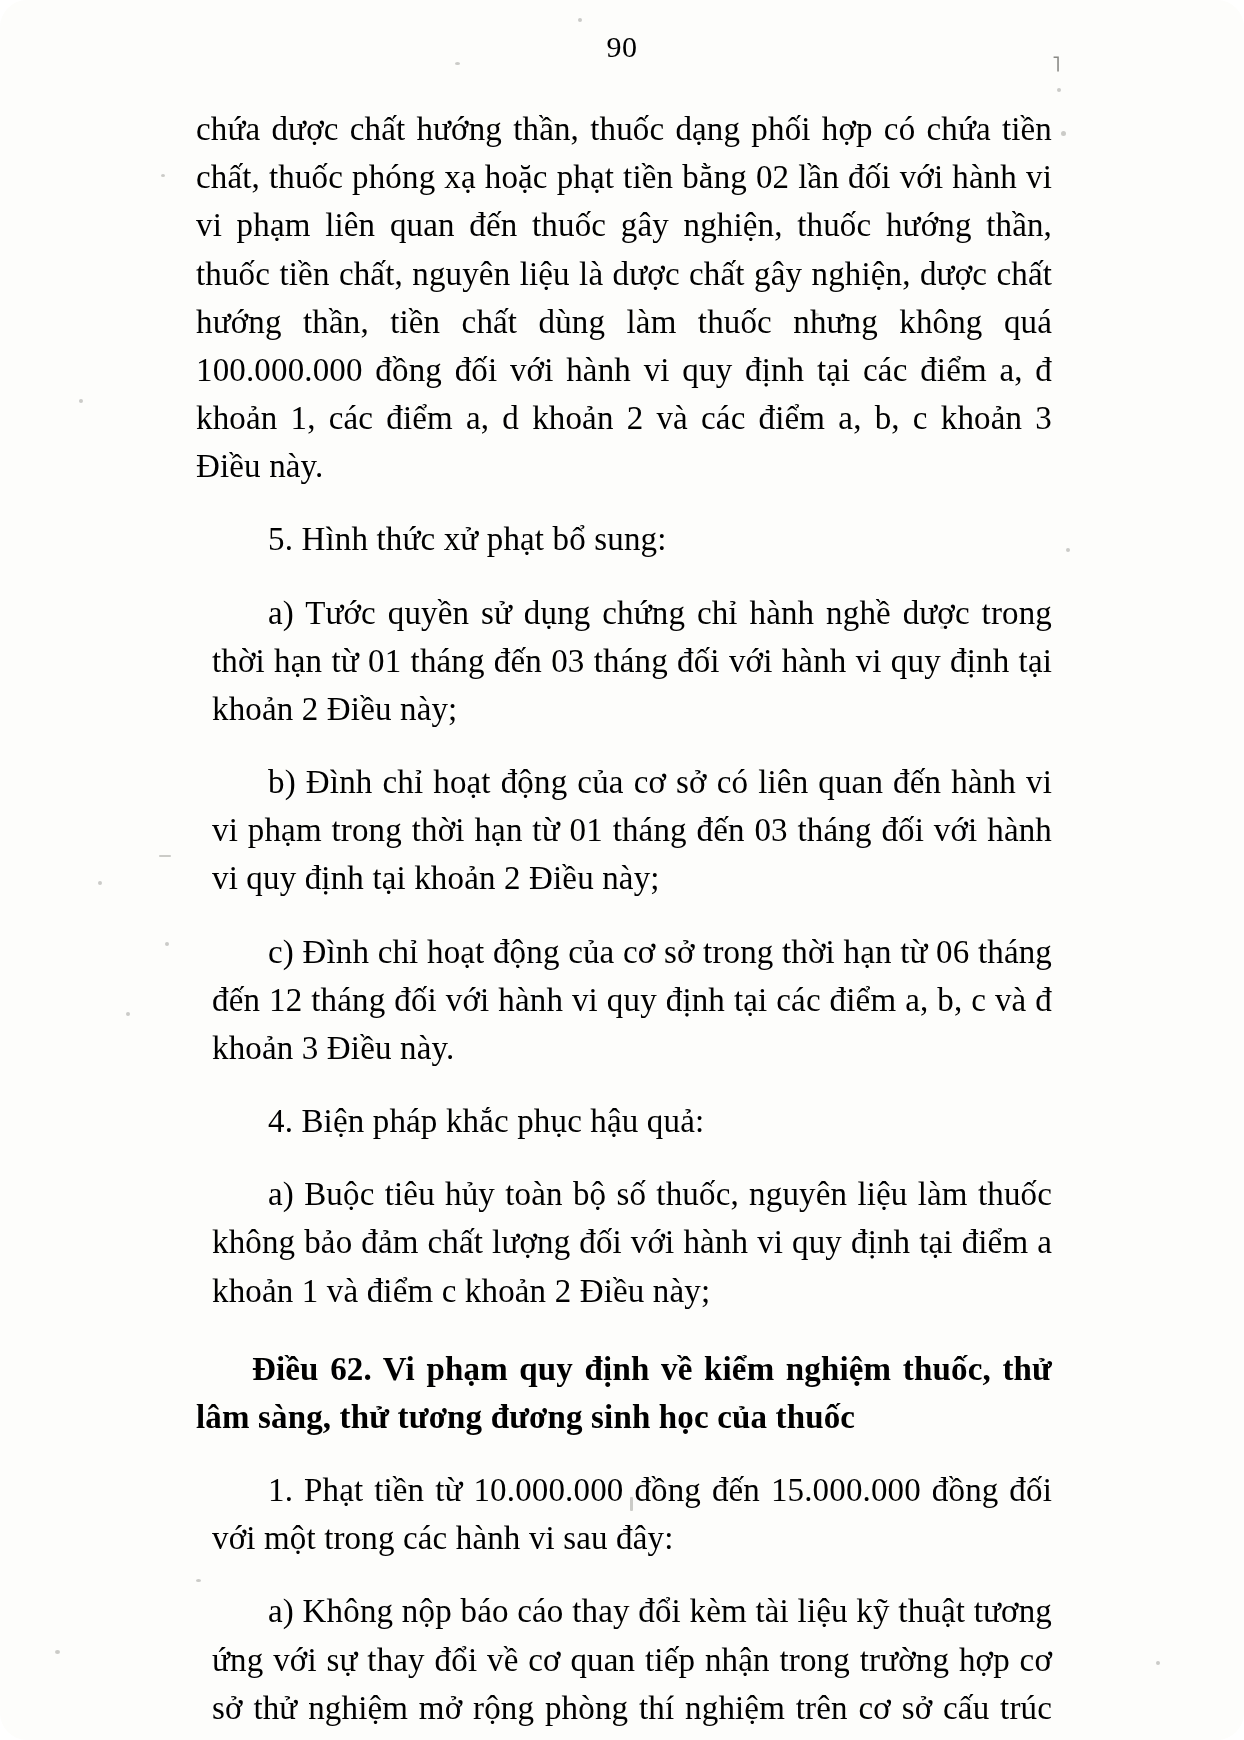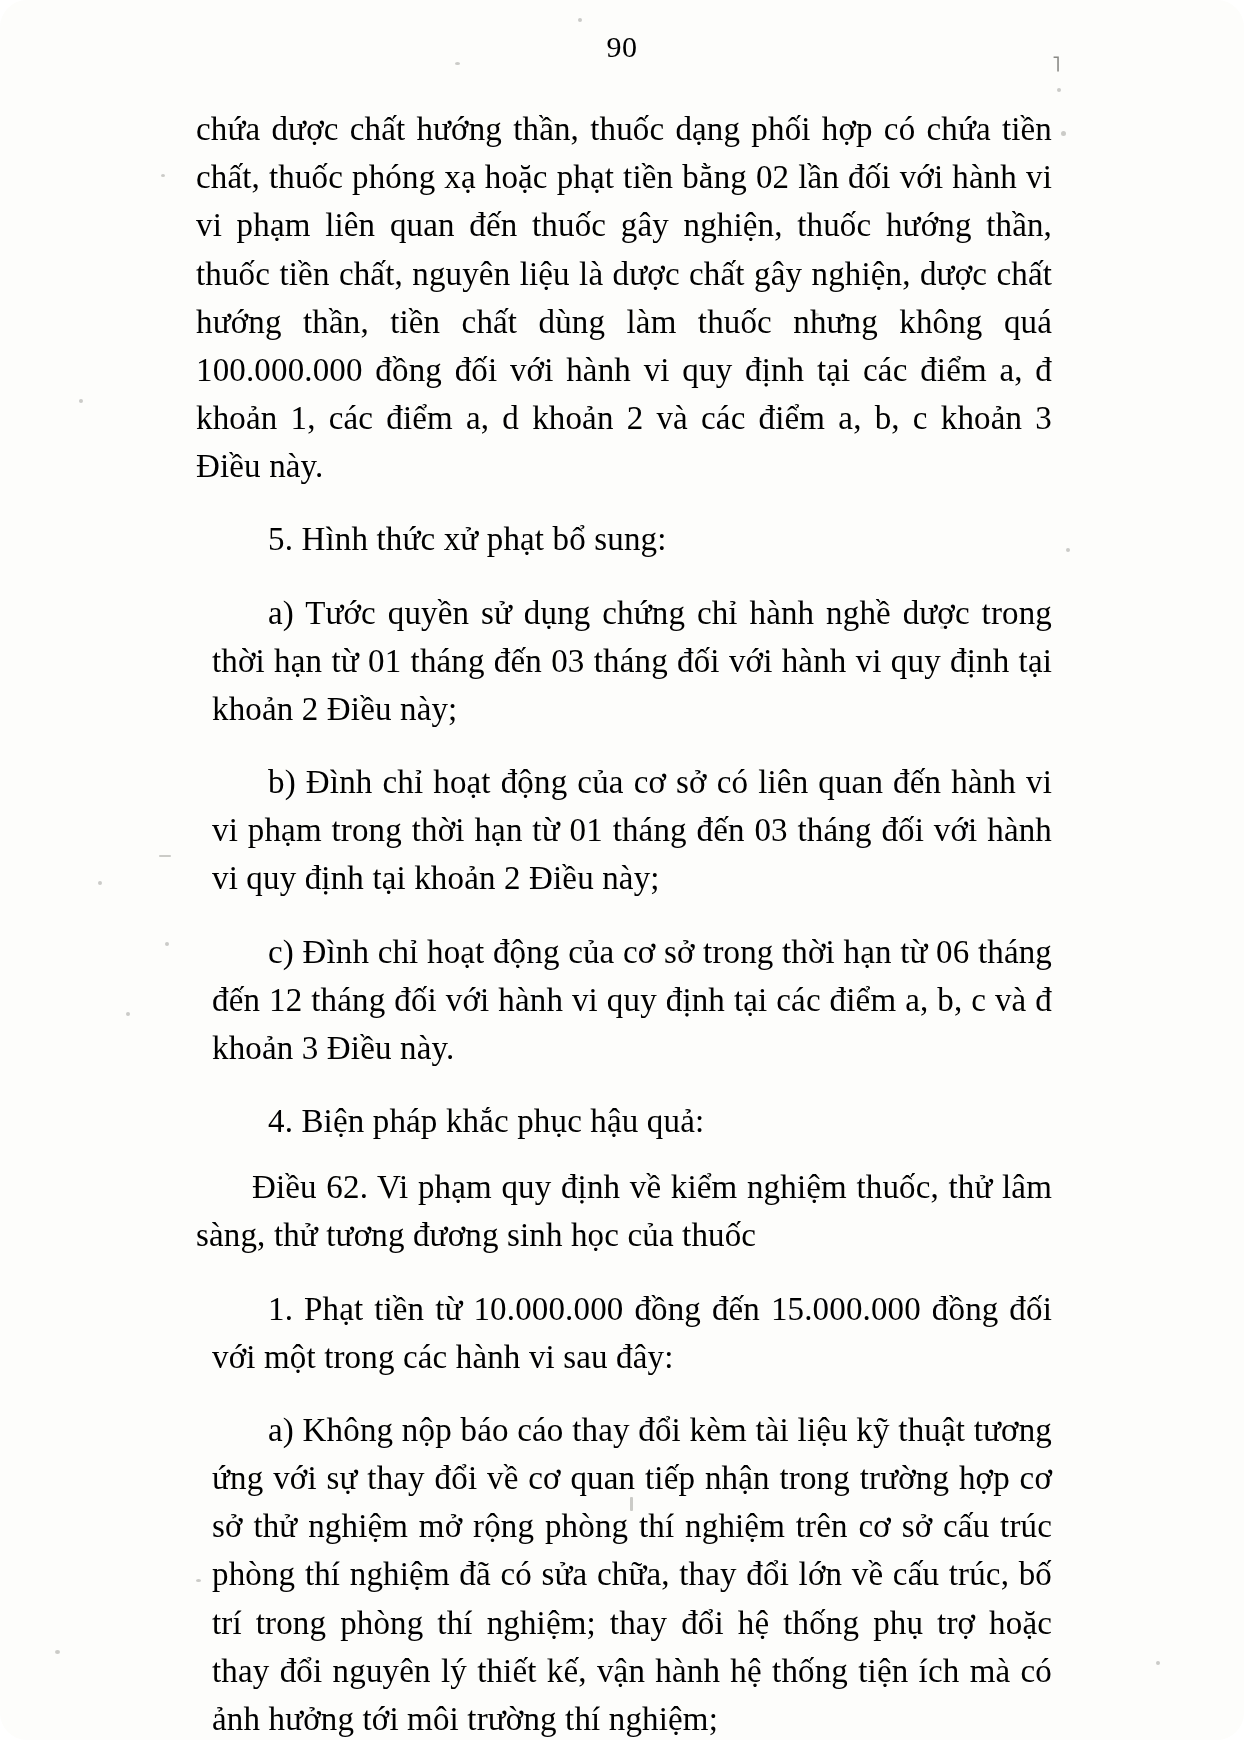--- a/index.html
+++ b/index.html
@@ -49,23 +49,23 @@
     letter-spacing: 0.15px;
   }
   p.indent {
     text-indent: 56px;
     margin-left: 16px;
   }
   p.gap {
     margin-top: 25px;
   }
   p.heading {
-    font-weight: normal;
+    font-weight: bold;
     text-indent: 56px;
-    margin-top: 18px;
+    margin-top: 30px;
   }
   
   .speck {
     position: absolute;
     background: #b9b9b5;
     border-radius: 50%;
     opacity: 0.75;
   }
   .mark {
     position: absolute;
@@ -107,20 +107,21 @@
     <p class="indent gap">5. Hình thức xử phạt bổ sung:</p>
 
     <p class="indent gap">a) Tước quyền sử dụng chứng chỉ hành nghề dược trong thời hạn từ 01 tháng đến 03 tháng đối với hành vi quy định tại khoản 2 Điều này;</p>
 
     <p class="indent gap">b) Đình chỉ hoạt động của cơ sở có liên quan đến hành vi vi phạm trong thời hạn từ 01 tháng đến 03 tháng đối với hành vi quy định tại khoản 2 Điều này;</p>
 
     <p class="indent gap">c) Đình chỉ hoạt động của cơ sở trong thời hạn từ 06 tháng đến 12 tháng đối với hành vi quy định tại các điểm a, b, c và đ khoản 3 Điều này.</p>
 
     <p class="indent gap">4. Biện pháp khắc phục hậu quả:</p>
 
+    <p class="indent gap">a) Buộc tiêu hủy toàn bộ số thuốc, nguyên liệu làm thuốc không bảo đảm chất lượng đối với hành vi quy định tại điểm a khoản 1 và điểm c khoản 2 Điều này;</p>
 
 
 
     <p class="heading">Điều 62. Vi phạm quy định về kiểm nghiệm thuốc, thử lâm sàng, thử tương đương sinh học của thuốc</p>
 
     <p class="indent gap">1. Phạt tiền từ 10.000.000 đồng đến 15.000.000 đồng đối với một trong các hành vi sau đây:</p>
 
     <p class="indent gap">a) Không nộp báo cáo thay đổi kèm tài liệu kỹ thuật tương ứng với sự thay đổi về cơ quan tiếp nhận trong trường hợp cơ sở thử nghiệm mở rộng phòng thí nghiệm trên cơ sở cấu trúc phòng thí nghiệm đã có sửa chữa, thay đổi lớn về cấu trúc, bố trí trong phòng thí nghiệm; thay đổi hệ thống phụ trợ hoặc thay đổi nguyên lý thiết kế, vận hành hệ thống tiện ích mà có ảnh hưởng tới môi trường thí nghiệm;</p>
 
 

